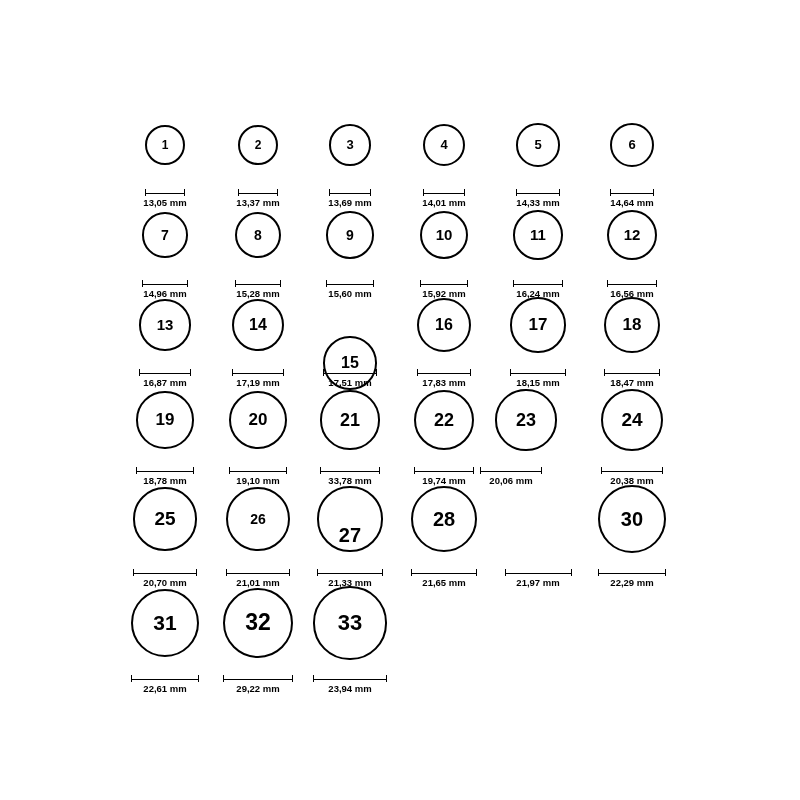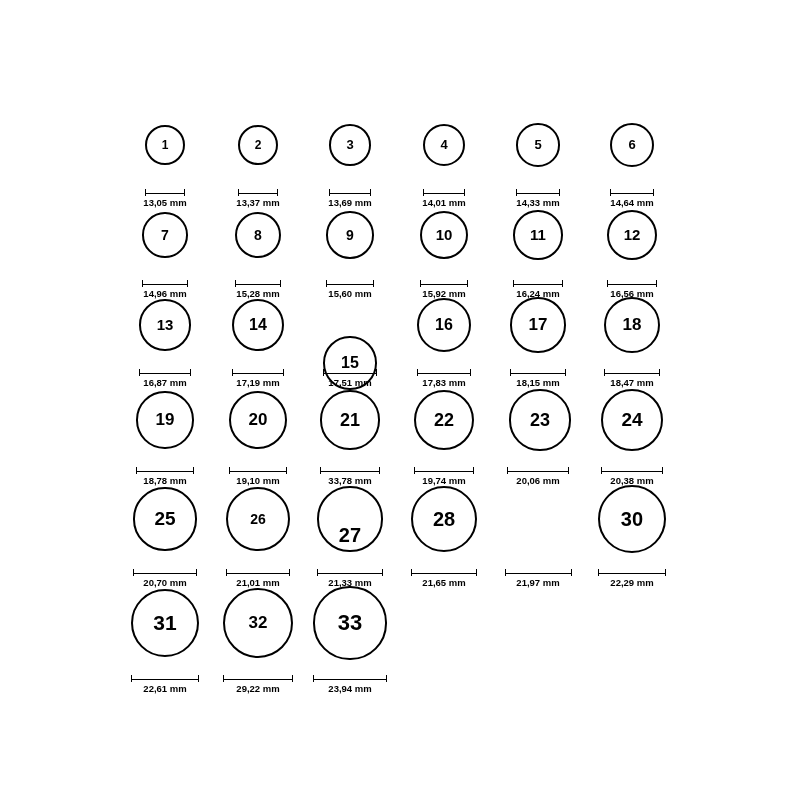--- a/index.html
+++ b/index.html
@@ -266,26 +266,26 @@
     </div>
     <div class="ring-cell" style="left: 384px; top: 389.897px; width: 120px;">
       <div class="ring-circle" style="width: 60.207px; height: 60.207px; border-color: rgb(0, 0, 0);">
         <span class="ring-number" style="font-size: 18px;">22</span>
       </div>
     </div>
     <div class="ring-measure" style="position: absolute; left: 384px; top: 464px; width: 120px;">
       <div class="ring-bar" style="width: 60.207px;"></div>
       <div class="ring-label">19,74 mm</div>
     </div>
-    <div class="ring-cell" style="left: 480px; top: 389.409px; width: 120px;">
+    <div class="ring-cell" style="left: 466px; top: 389.409px; width: 120px;">
       <div class="ring-circle" style="width: 61.183px; height: 61.183px; border-color: rgb(0, 0, 0);">
         <span class="ring-number" style="font-size: 18px;">23</span>
       </div>
     </div>
-    <div class="ring-measure" style="position: absolute; left: 478px; top: 464px; width: 120px;">
+    <div class="ring-measure" style="position: absolute; left: 451px; top: 464px; width: 120px;">
       <div class="ring-bar" style="width: 61.183px;"></div>
       <div class="ring-label">20,06 mm</div>
     </div>
     <div class="ring-cell" style="left: 572px; top: 388.921px; width: 120px;">
       <div class="ring-circle" style="width: 62.159px; height: 62.159px; border-color: rgb(0, 0, 0);">
         <span class="ring-number" style="font-size: 19px;">24</span>
       </div>
     </div>
     <div class="ring-measure" style="position: absolute; left: 572px; top: 464px; width: 120px;">
       <div class="ring-bar" style="width: 62.159px;"></div>
@@ -344,21 +344,21 @@
       <div class="ring-circle" style="width: 68.9605px; height: 68.9605px; border-color: rgb(0, 0, 0);">
         <span class="ring-number" style="font-size: 21px;">31</span>
       </div>
     </div>
     <div class="ring-measure" style="position: absolute; left: 105px; top: 672px; width: 120px;">
       <div class="ring-bar" style="width: 68.9605px;"></div>
       <div class="ring-label">22,61 mm</div>
     </div>
     <div class="ring-cell" style="left: 198px; top: 588.047px; width: 120px;">
       <div class="ring-circle" style="width: 69.906px; height: 69.906px; border-color: rgb(0, 0, 0);">
-        <span class="ring-number" style="font-size: 17px;">32</span>
+        <span class="ring-number" style="font-size: 23px;">32</span>
       </div>
     </div>
     <div class="ring-measure" style="position: absolute; left: 198px; top: 672px; width: 120px;">
       <div class="ring-bar" style="width: 69.906px;"></div>
       <div class="ring-label">29,22 mm</div>
     </div>
     <div class="ring-cell" style="left: 290px; top: 586.491px; width: 120px;">
       <div class="ring-circle" style="width: 73.017px; height: 73.017px; border-color: rgb(0, 0, 0); justify-content: center;">
         <span class="ring-number" style="font-size: 22px;">33</span>
       </div>

